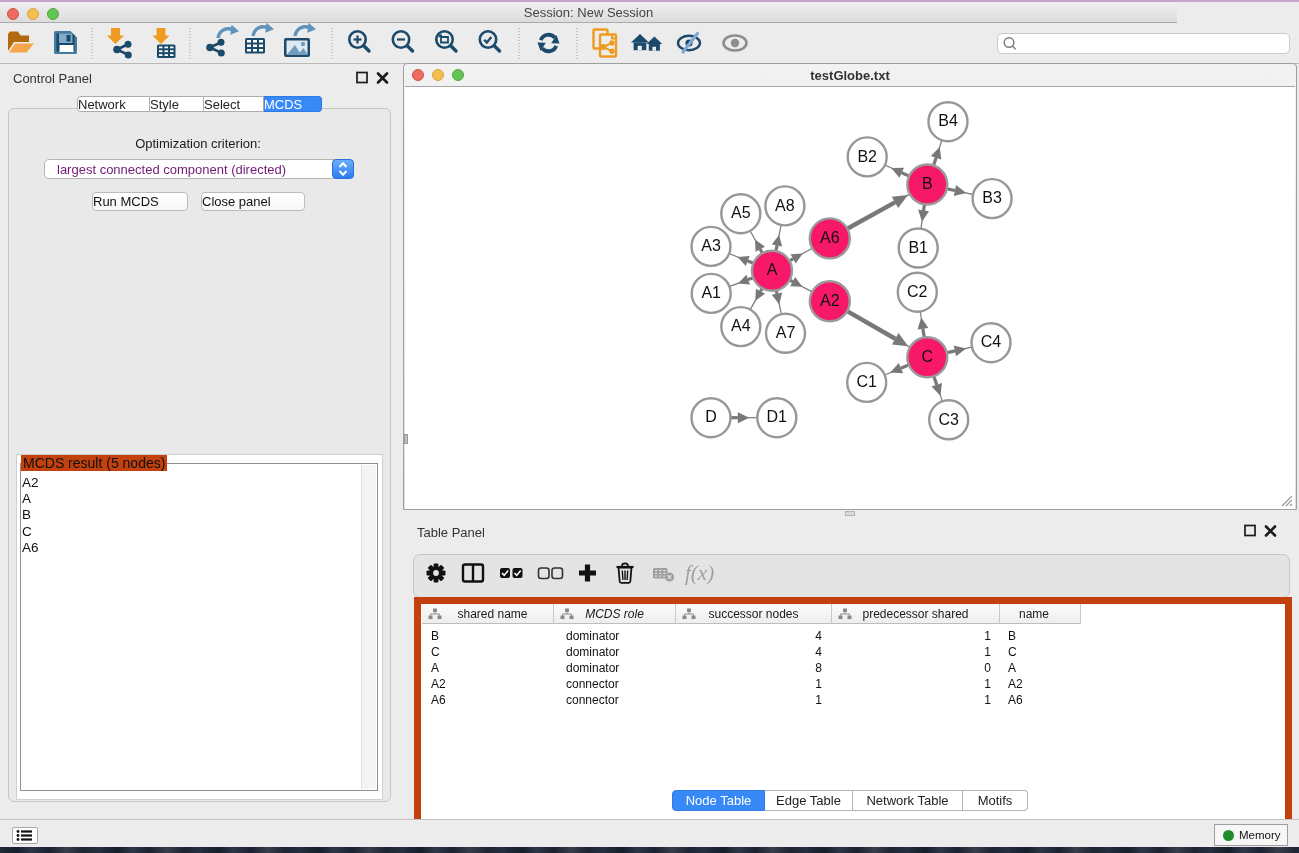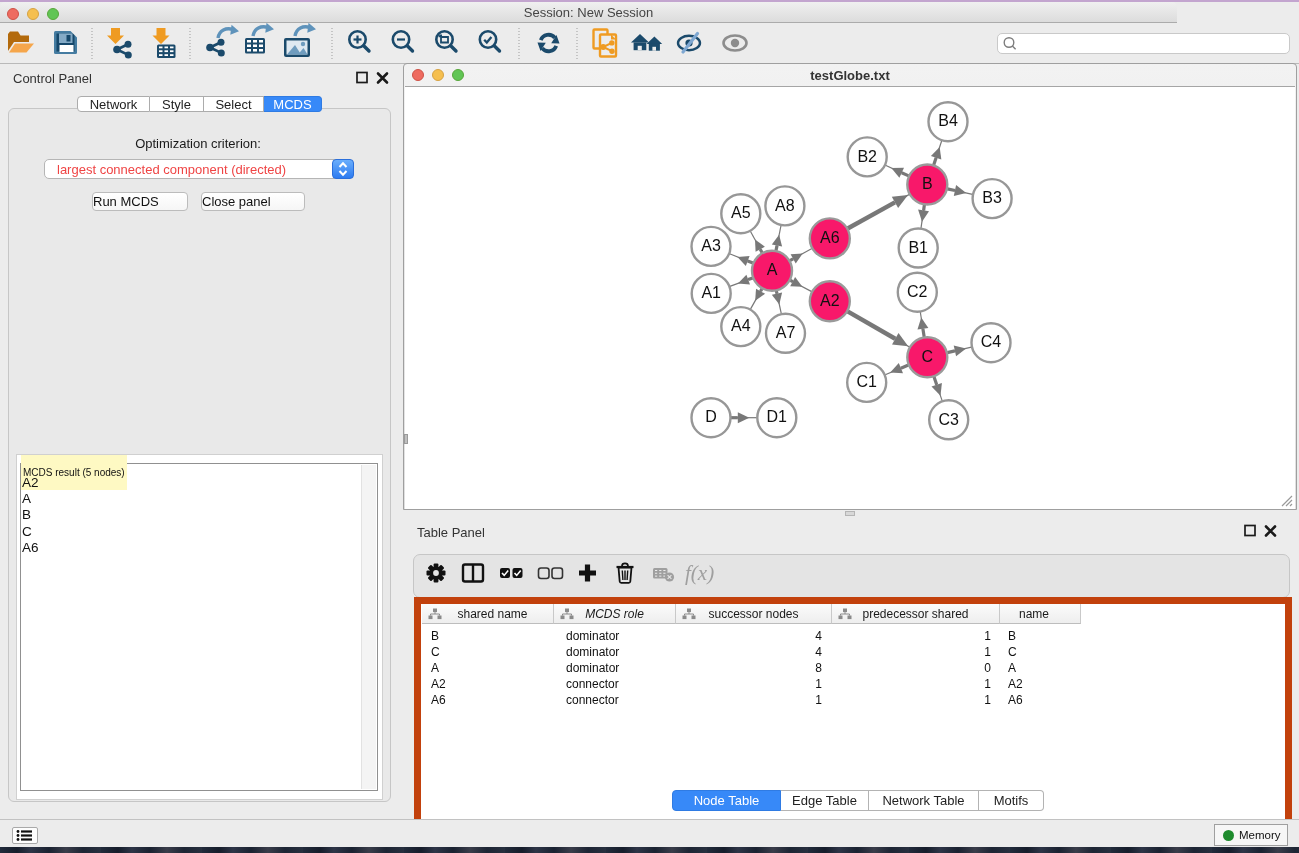--- a/index.html
+++ b/index.html
@@ -23,40 +23,40 @@
 
 #toolbar { left:0; top:23px; width:1299px; height:41px; background:#ececec;
   border-bottom:1px solid #b9b9b9; }
 #searchbox { position:absolute; left:997px; top:10px; width:293px; height:21px; background:#fff;
   border:1px solid #c9c9c9; border-radius:5px; }
 
 
 #cp-title { left:13px; top:71px; font-size:13px; color:#333; }
 #cp-tabs { left:77px; top:96px; height:16px; font-size:13px; }
 .cptab { float:left; background:#fff; border:1px solid #acacac; border-left:none;
-  color:#222; text-align:center; line-height:15px; height:16px; }
+  color:#222; text-align:left; line-height:15px; height:16px; }
 .cptab.first { border-left:1px solid #acacac; border-radius:4px 0 0 4px; }
 .cptab.sel { background:#3789f8; border-color:#2f7be3; color:#fff; border-radius:0 4px 4px 0; }
 #cp-box { left:8px; top:108px; width:383px; height:694px; background:#e9e9e9;
   border:1px solid #c6c6c6; border-radius:6px; }
 #opt-label { left:0px; top:136px; width:396px; text-align:center; font-size:13px; color:#1a1a1a; }
 #dropdown { left:44px; top:159px; width:310px; height:20px; background:#fff;
-  border:1px solid #b5b5b5; border-radius:5px; font-size:13px; color:#ef4444; }
+  border:1px solid #b5b5b5; border-radius:5px; font-size:13px; color:#701a75; }
 #dropdown .dtext { position:absolute; left:12px; top:2px; }
 #dropdown .stepper { position:absolute; right:-1px; top:-1px; width:22px; height:20px;
   background:linear-gradient(#6aaefc,#2d7bf0); border-radius:4px; border:1px solid #2a6fdb; }
 .btn { position:absolute; height:19px; background:linear-gradient(#ffffff,#f6f6f6);
   border:1px solid #bcbcbc; border-radius:4px; font-size:13px; color:#111;
   text-align:left; line-height:17px; }
 #resbox { left:16px; top:454px; width:367px; height:346px; background:#fff;
   border:1px solid #d0d0d0; }
 #fieldset { position:absolute; left:3px; top:8px; right:4px; bottom:8px;
   border:1px solid #909090; }
-#fieldset .legend { position:absolute; left:0px; top:-9px; background:#fef9c3;
-  padding:12px 2px; font-size:10px; color:#111; }
+#fieldset .legend { position:absolute; left:0px; top:-9px; background:#c2410c;
+  padding:0 2px; font-size:14px; color:#111; }
 #reslist { position:absolute; left:0px; top:1px; right:16px; bottom:1px;
   font-size:13.5px; color:#111; padding:10px 0 0 1px; line-height:16.2px; }
 #resscroll { position:absolute; right:1px; top:1px; width:15px; bottom:1px;
   background:#f4f4f4; border-left:1px solid #e2e2e2; }
 
 
 #netwin { left:403px; top:63px; width:894px; height:447px;
   background:linear-gradient(#f2f2f2,#dfdfdf); border:1px solid #9f9f9f;
   border-radius:4px 4px 0 0; }
 #netwin .wtitle { position:absolute; left:0; right:0; top:4px; text-align:center;
@@ -462,21 +462,21 @@
     </div>
     <div class="trow" style="left:0;top:88px;width:875px;">
       <span class="tc" style="left:10px;">A6</span>
       <span class="tc" style="left:145px;">connector</span>
       <span class="tc" style="left:255px;width:146px;text-align:right;">1</span>
       <span class="tc" style="left:411px;width:159px;text-align:right;">1</span>
       <span class="tc" style="left:587px;">A6</span>
     </div>
   </div>
 <div class="abs" id="tp-tabs">
-    <div class="tptab sel" style="width:109px">Node Table</div>
+    <div class="tptab sel" style="width:93px">Node Table</div>
     <div class="tptab" style="width:88px">Edge Table</div>
     <div class="tptab" style="width:110px">Network Table</div>
     <div class="tptab last" style="width:65px">Motifs</div>
   </div>
 <div class="abs" id="statusbar">
   <div id="listbtn"><svg width="24" height="15" viewBox="0 0 24 15">
         <circle cx="5" cy="3.5" r="1.4" fill="#111"></circle>
         <rect x="8" y="2.4" width="11" height="2.2" fill="#111"></rect>
         <circle cx="5" cy="7.5" r="1.4" fill="#111"></circle>
         <rect x="8" y="6.4" width="11" height="2.2" fill="#111"></rect>

